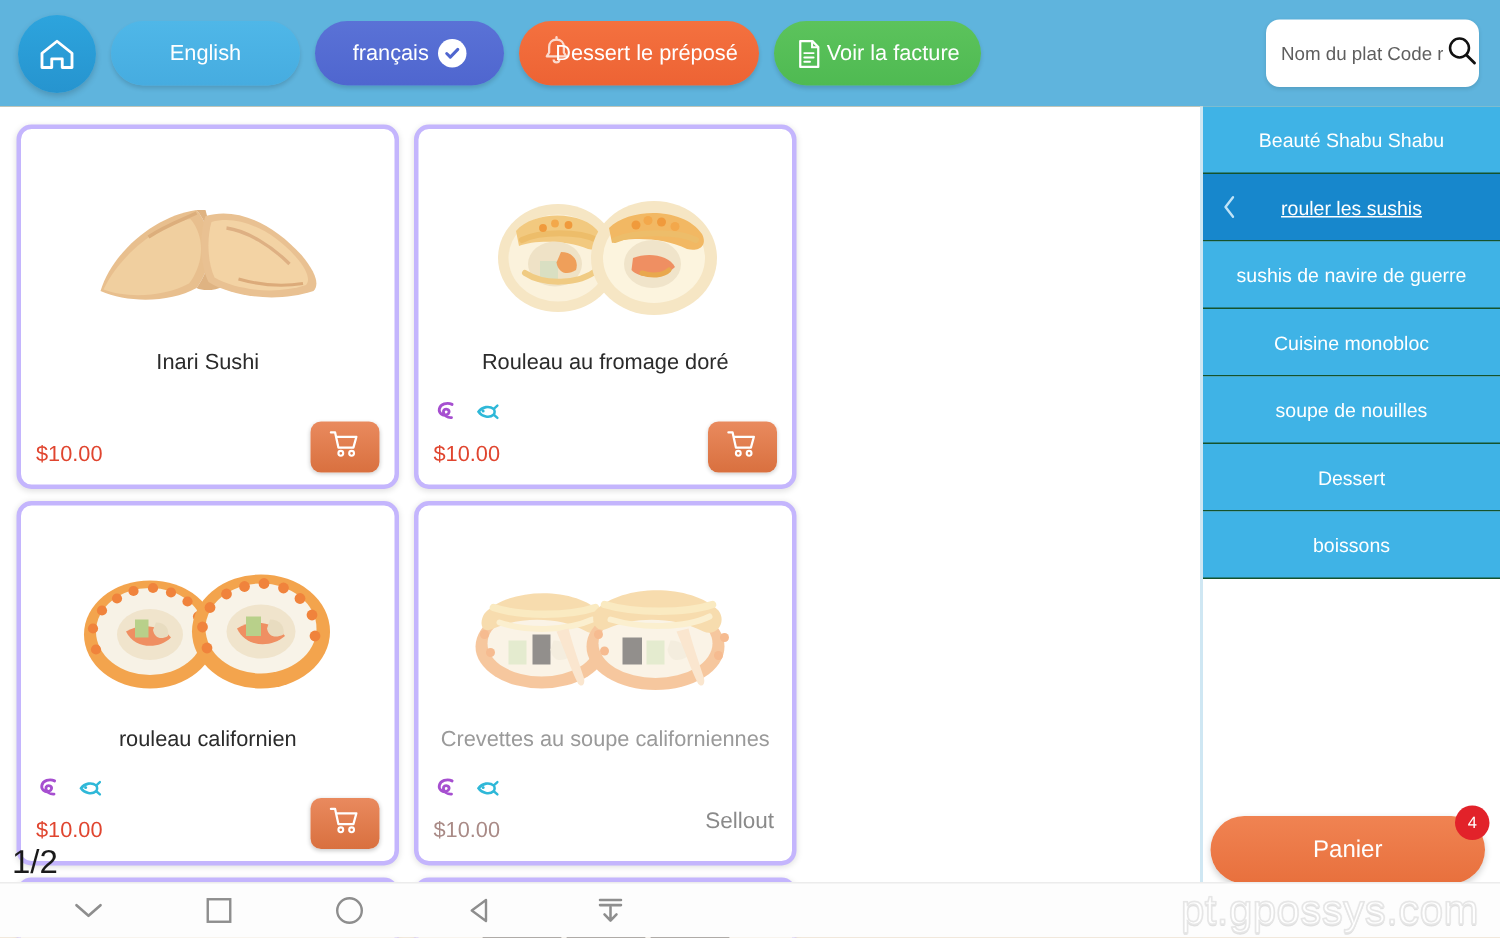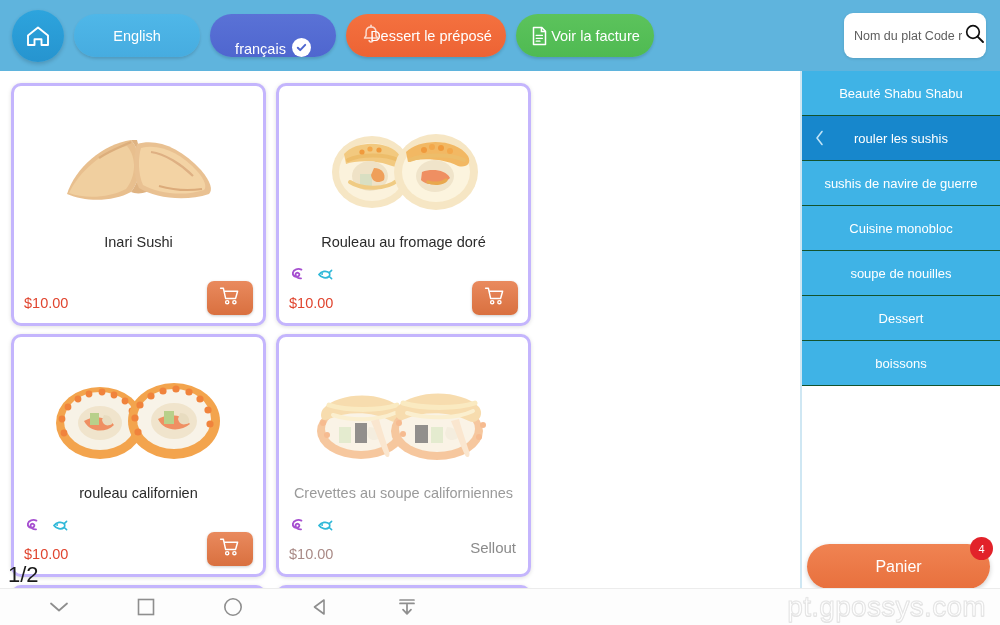--- a/index.html
+++ b/index.html
@@ -41,21 +41,21 @@
     color: #fff;
     font-size: 14.5px;
     padding: 0 14px;
     box-shadow: 0 2px 3px rgba(0,0,0,.14);
     flex: 0 0 auto;
     cursor: pointer;
     white-space: nowrap;
     position: relative;
   }
   .pill-lang     { background: linear-gradient(180deg,#4fb7e8 0%,#46ace0 100%); min-width: 126px; }
-  .pill-lang-sel { background: linear-gradient(180deg,#5a72d6 0%,#4f66cf 100%); min-width: 126px; gap: 6px; align-items: flex-end; }
+  .pill-lang-sel { background: linear-gradient(180deg,#5a72d6 0%,#4f66cf 100%); min-width: 126px; gap: 6px; }
   .pill-call     { background: linear-gradient(180deg,#f4713f 0%,#ed6334 100%); min-width: 160px; }
   .pill-bill     { background: linear-gradient(180deg,#5cc35c 0%,#4fba52 100%); min-width: 138px; text-align: center; }
 
   .check-circle {
     width: 19px; height: 19px; border-radius: 50%;
     background: #fff; display:flex; align-items:center; justify-content:center;
     flex: 0 0 auto;
   }
   .check-circle svg { display:block; }
 
@@ -158,21 +158,21 @@
     height: 45px;
     display: flex; align-items: center; justify-content: center;
     color: #fff; font-size: 13px;
     background: #3fb3e6;
     border-bottom: 1px solid #14532d;
     position: relative;
     cursor: pointer;
     padding: 0 6px;
     white-space: nowrap; overflow: hidden;
   }
-  .cat.active { background: #1787cc; }
+  .cat.active { background: #1787cc; text-decoration: underline; }
   .cat .back-chev {
     position: absolute; left: 12px; top: 50%; transform: translateY(-50%);
     display:flex;
   }
 
   .panier {
     position: absolute; right: 10px; bottom: 36px;
     width: 183px; height: 45px;
     border-radius: 24px;
     background: linear-gradient(180deg,#f08352 0%,#e8703d 100%);

